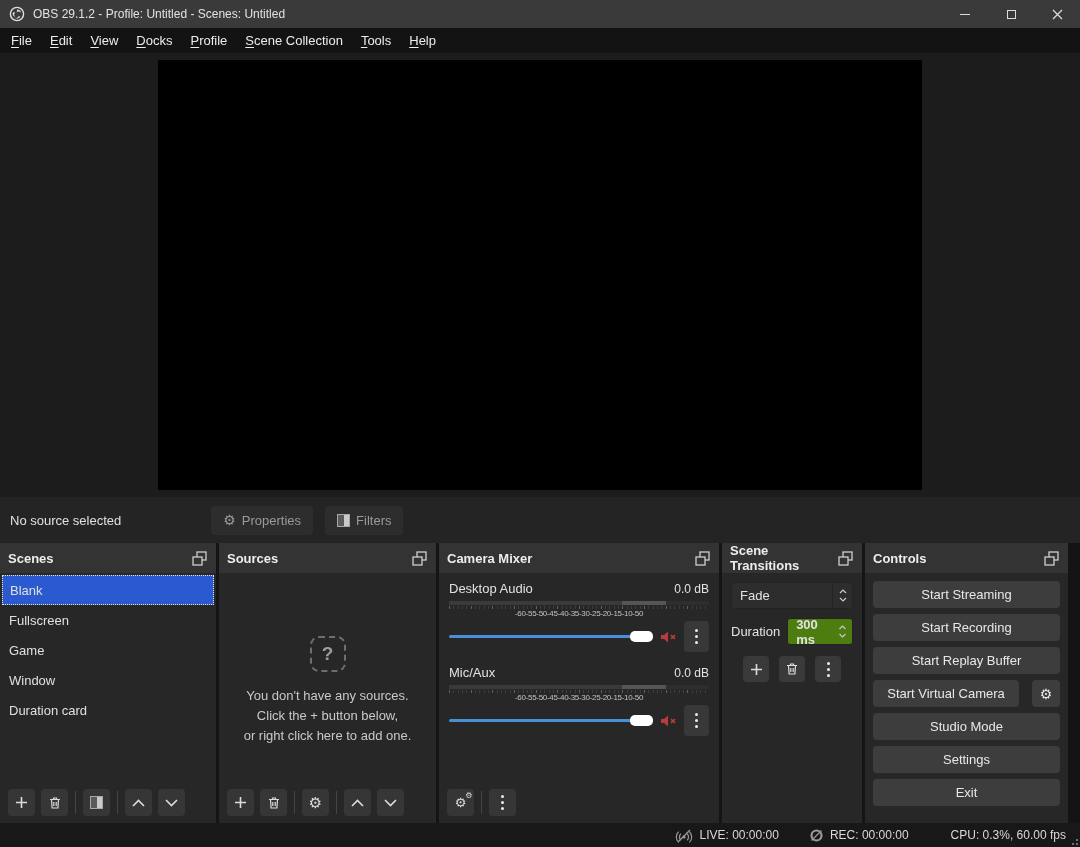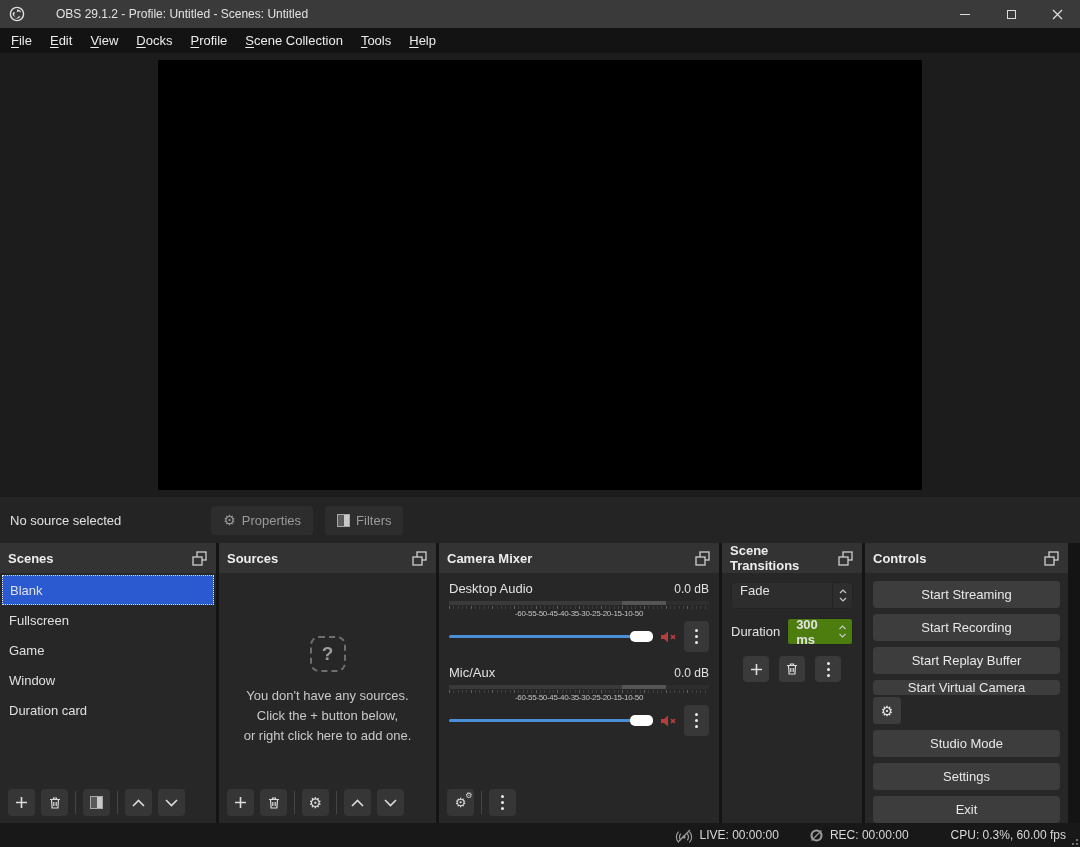--- a/index.html
+++ b/index.html
@@ -6,21 +6,21 @@
   html,body { width:1080px; height:847px; overflow:hidden; }
   body {
     font-family:"Liberation Sans","DejaVu Sans",sans-serif;
     background:#141414; color:#e0e0e0; font-size:13px; user-select:none;
   }
   .icon-font { font-family:"DejaVu Sans",sans-serif; }
 
   
   .titlebar { height:28px; background:#3a3a3a; display:flex; align-items:center; }
   .titlebar .logo { width:16px; height:16px; margin:0 8px 0 9px; flex:0 0 auto; }
-  .titlebar .title { font-size:12px; color:#e2e2e2;margin-left:23px; }
+  .titlebar .title { font-size:12px; color:#e2e2e2; }
   .win-btns { margin-left:auto; display:flex; height:100%; }
   .win-btn { width:46px; height:100%; display:flex; align-items:center; justify-content:center; }
   .glyph-min { width:10px; height:1px; background:#dcdcdc; }
   .glyph-max { width:9px; height:9px; border:1px solid #dcdcdc; }
 
   
   .menubar { height:25px; background:#131313; display:flex; align-items:center; padding-left:2px; }
   .menu-item { padding:0 9px; font-size:13px; color:#ececec; cursor:default; }
   .mn { text-decoration:underline; text-underline-offset:2px; }
 
@@ -102,41 +102,41 @@
   .kebab-btn { width:25px; height:31px; background:#383838; border-radius:4px; display:flex; align-items:center; justify-content:center; }
   .dots { display:flex; flex-direction:column; gap:3px; }
   .dots i { width:3px; height:3px; border-radius:50%; background:#ececec; }
   .adv-audio { position:relative; font-size:13px; color:#dcdcdc; line-height:1; }
   .adv-audio .small-gear { position:absolute; top:-4px; right:-6px; font-size:8px; }
 
   
   .trans-body { padding:9px 9px 0 9px; }
   .combo {
     height:27px; background:#2d2d2d; border:1px solid #232323; border-radius:3px;
-    display:flex; padding-left:8px; font-size:13px; color:#e2e2e2;
+    display:flex; align-items:center; padding-left:8px; font-size:13px; color:#e2e2e2;
   }
   .combo .spin { margin-left:auto; border-left:1px solid #232323; width:20px; height:100%;
     display:flex; flex-direction:column; align-items:center; justify-content:center; gap:3px; }
   .duration-row { display:flex; align-items:center; margin-top:9px; }
   .duration-label { font-size:13px; color:#e2e2e2; }
   .spinbox {
     margin-left:7px; flex:1; height:27px; background:#4d7c0f; border:1px solid #232323; border-radius:3px;
     display:flex; align-items:center; padding-left:8px; font-size:13px; color:#e2e2e2;font-weight:bold;
   }
   .spinbox .spin { margin-left:auto; width:18px; display:flex; flex-direction:column; align-items:center; gap:3px; padding-right:3px; }
   .trans-btns { display:flex; justify-content:center; gap:10px; margin-top:11px; }
   .trans-btns .sq-btn { width:26px; height:26px; background:#3a3a3a; }
 
   
   .controls-body { padding:8px; display:flex; flex-direction:column; gap:6px; }
   .ctl-btn {
     height:27px; background:#3d3d3d; border-radius:4px; display:flex; align-items:center;
     justify-content:center; font-size:13px; color:#e8e8e8;
   }
-  .vc-row { display:flex; gap:2px;flex-direction:column; }
+  .vc-row { display:flex; gap:13px; }
   .vc-row .ctl-btn.main { flex:1; }
   .vc-row .ctl-btn.gear { width:28px; flex:0 0 auto; font-size:14px; }
 
   
   .statusbar { height:24px; background:#181818; display:flex; align-items:center; justify-content:flex-end; padding-right:14px; gap:8px; font-size:12px; color:#d8d8d8; }
   .stat-group { display:flex; align-items:center; gap:6px; }
   .stat-gap { width:14px; }
   .cpu-gap { width:26px; }
   .resize-grip { position:absolute; right:2px; bottom:2px; width:10px; height:10px; }
   .resize-grip i { position:absolute; width:2px; height:2px; background:#6f6f6f; }

